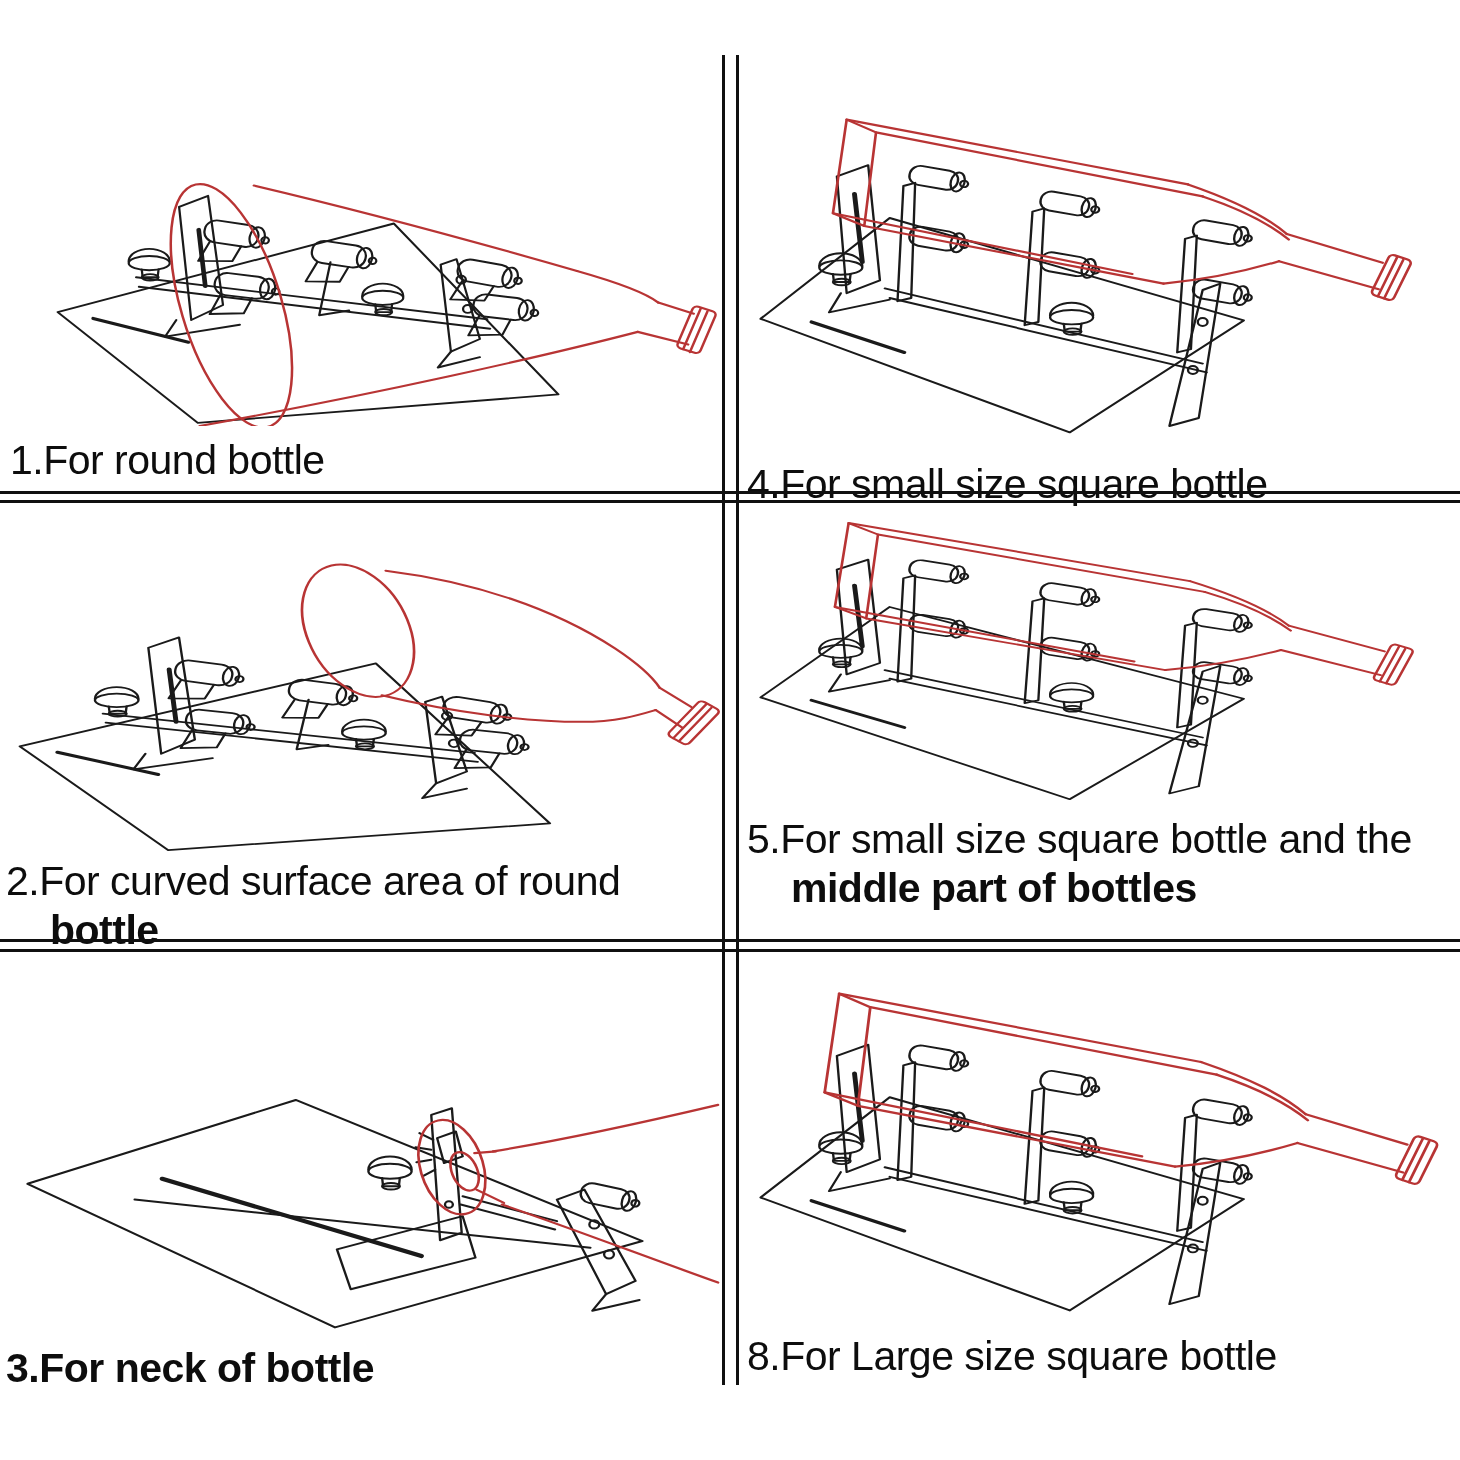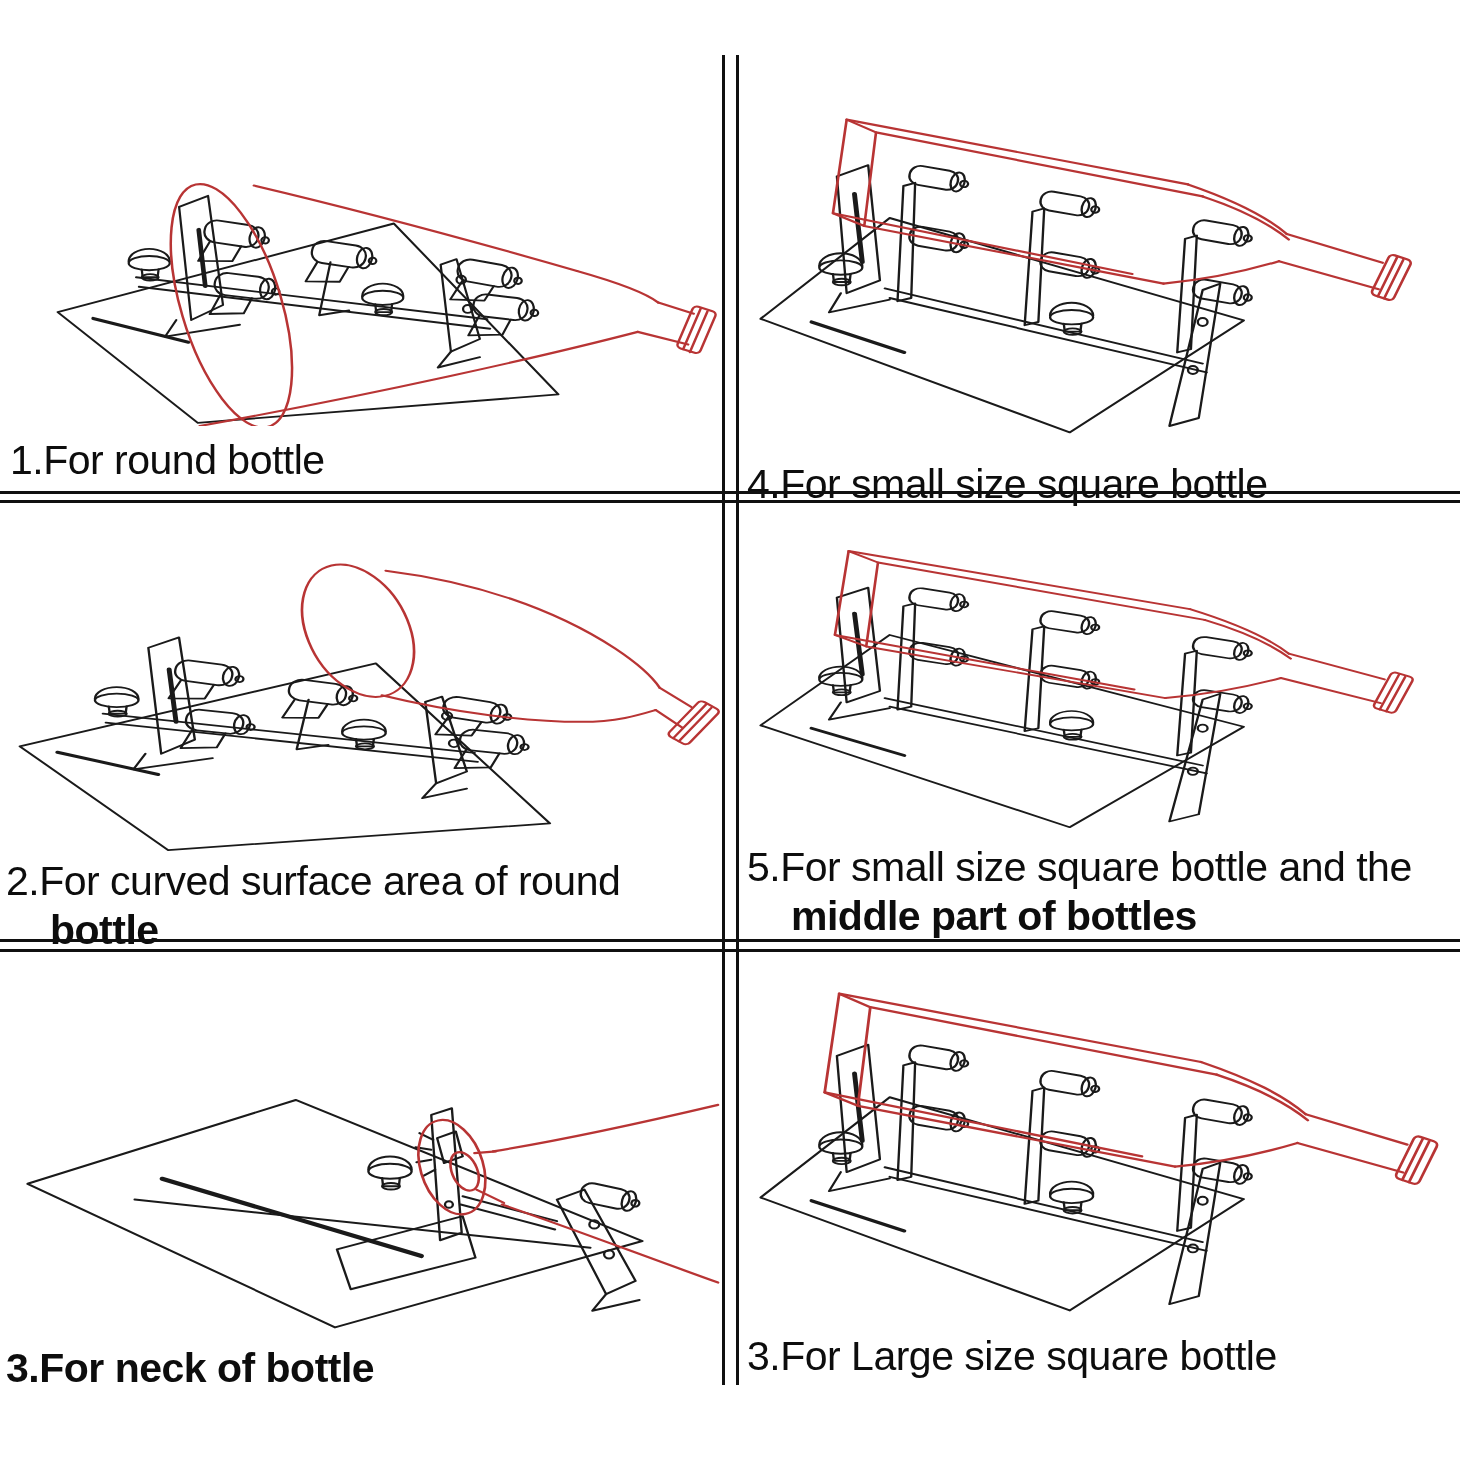--- a/index.html
+++ b/index.html
@@ -2,21 +2,21 @@
 <html><head>
 <meta charset="utf-8">
 <style>
   html,body{margin:0;padding:0;background:#ffffff;}
   #canvas{position:relative;width:1460px;height:1460px;background:#ffffff;overflow:hidden;
           font-family:"Liberation Sans","DejaVu Sans",sans-serif;}
   .panel{position:absolute;}
   .p1{left:4px;top:0;width:594px;height:491px;}
   .p4{left:739px;top:0;width:721px;height:491px;margin-top:24px;}
   .p2{left:0;top:517px;width:722px;height:436px;}
-  .p5{left:739px;top:503px;width:721px;height:436px;border-radius:29px;}
+  .p5{left:739px;top:475px;width:721px;height:436px;border-radius:29px;}
   .p3{left:0;top:952px;width:722px;height:508px;}
   .p6{left:739px;top:952px;width:721px;height:508px;}
   .drawing{position:absolute;display:block;}
   .p1 .drawing{left:35px;top:78px;width:680px;height:348px;}
   .p4 .drawing{left:4px;top:58px;width:712px;height:368px;}
   .p2 .drawing{left:0px;top:10px;width:720px;height:326px;}
   .p5 .drawing{left:4px;top:10px;width:712px;height:330px;}
   .p3 .drawing{left:5px;top:55px;width:715px;height:332px;}
   .p6 .drawing{left:4px;top:10px;width:712px;height:366px;}
   .caption{position:absolute;left:6px;font-size:41px;line-height:49px;color:#0d0d0d;
@@ -248,21 +248,21 @@
   <div class="panel p6">
     <svg class="drawing" viewBox="0 0 728 460" preserveAspectRatio="none">
       <g class="ink">
           <use href="#jig-raised"></use>
         </g>
       <g class="red">
           <use href="#bottle-square" transform="translate(-14,-10) scale(1.06)"></use>
         </g>
     </svg>
     <div class="caption">
-      <span class="cap-line">3.For Large size square bottle</span>
+      <span class="cap-line">8.For Large size square bottle</span>
     </div>
   </div>
 
   <div class="vline" style="left:722px;"></div>
   <div class="vline" style="left:736px;"></div>
   <div class="hline" style="top:491px;"></div>
   <div class="hline" style="top:500px;"></div>
   <div class="hline" style="top:939px;"></div>
   <div class="hline" style="top:949px;"></div>
 

